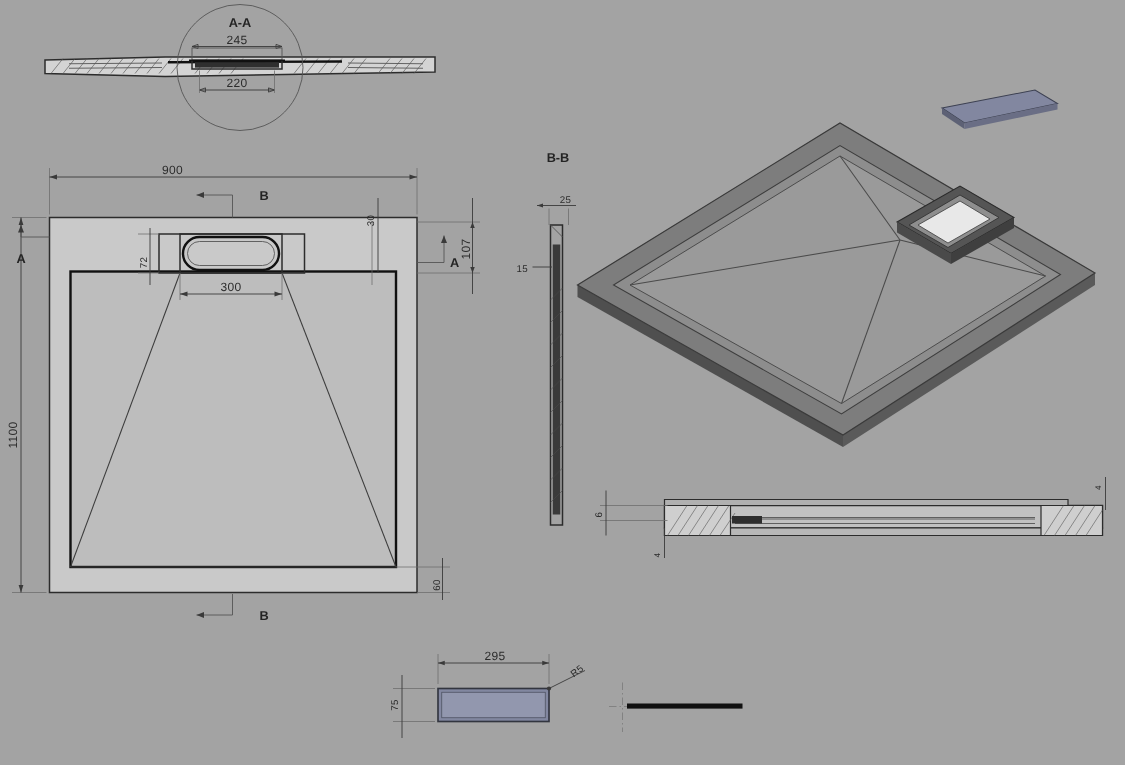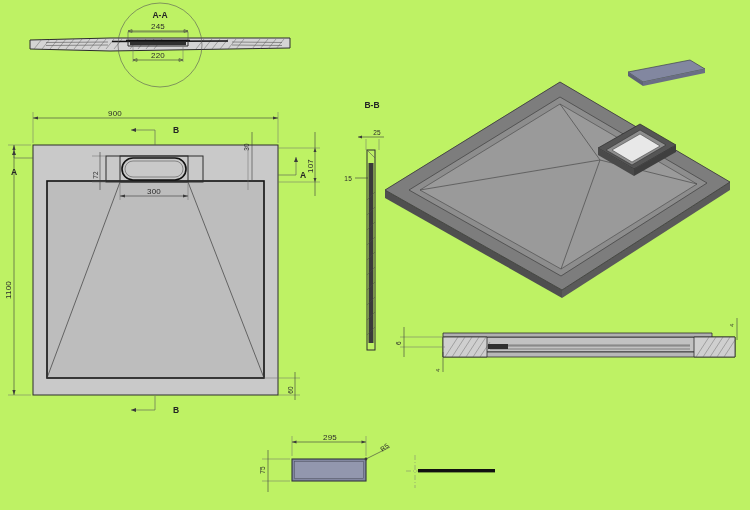--- a/index.html
+++ b/index.html
@@ -1,19 +1,19 @@
 <!DOCTYPE html>
 <html><head>
 <meta charset="utf-8">
 <style>
   html,body{margin:0;padding:0;background:#ffffff;}
   body{width:750px;height:510px;overflow:hidden;
        font-family:"Liberation Sans", sans-serif;
        color:#1a1a1a;}
-  #sheet{position:relative;width:750px;height:510px;background:#bef264;}
+  #sheet{position:relative;width:750px;height:510px;background:#a3a3a3;}
   svg{display:block;}
   .dimtxt{font-family:"Liberation Sans", sans-serif;font-size:8px;fill:#2b2b2b;letter-spacing:.2px;}
   .dimtxt.sm{font-size:6.5px;}
   .dimtxt.xs{font-size:5.5px;}
   .lbl{font-family:"Liberation Sans", sans-serif;font-size:8.5px;fill:#242424;font-weight:600;}
   .dimline{stroke:#3a3a3a;stroke-width:.6;fill:none;}
   .extline{stroke:#6b6b6b;stroke-width:.5;fill:none;}
   .thin{stroke:#555;stroke-width:.6;fill:none;}
   .med{stroke:#2c2c2c;stroke-width:1;fill:none;}
   .thick{stroke:#111;stroke-width:1.6;fill:none;}

